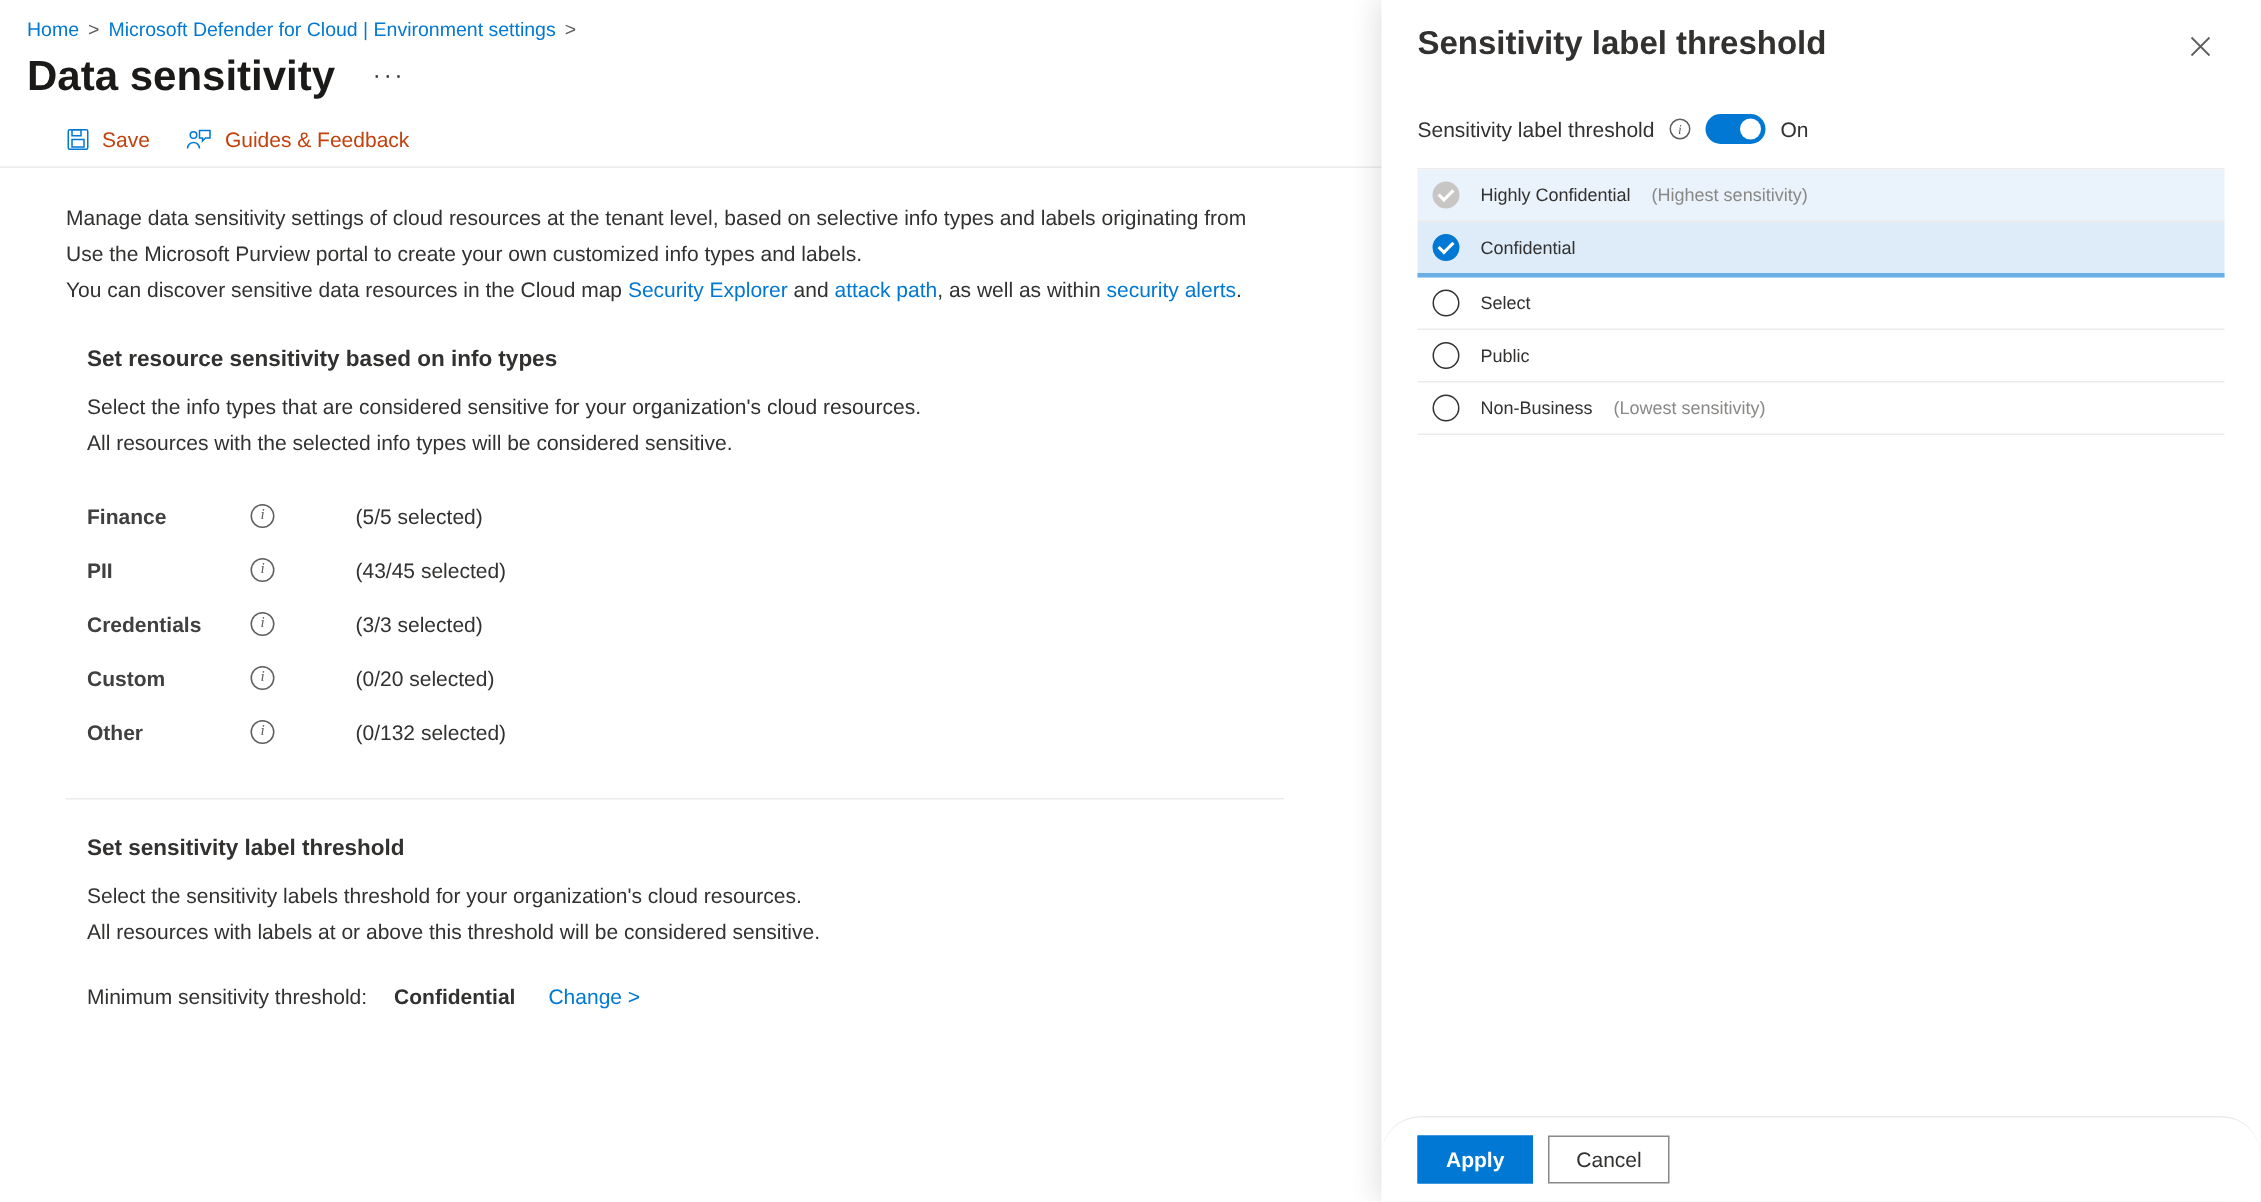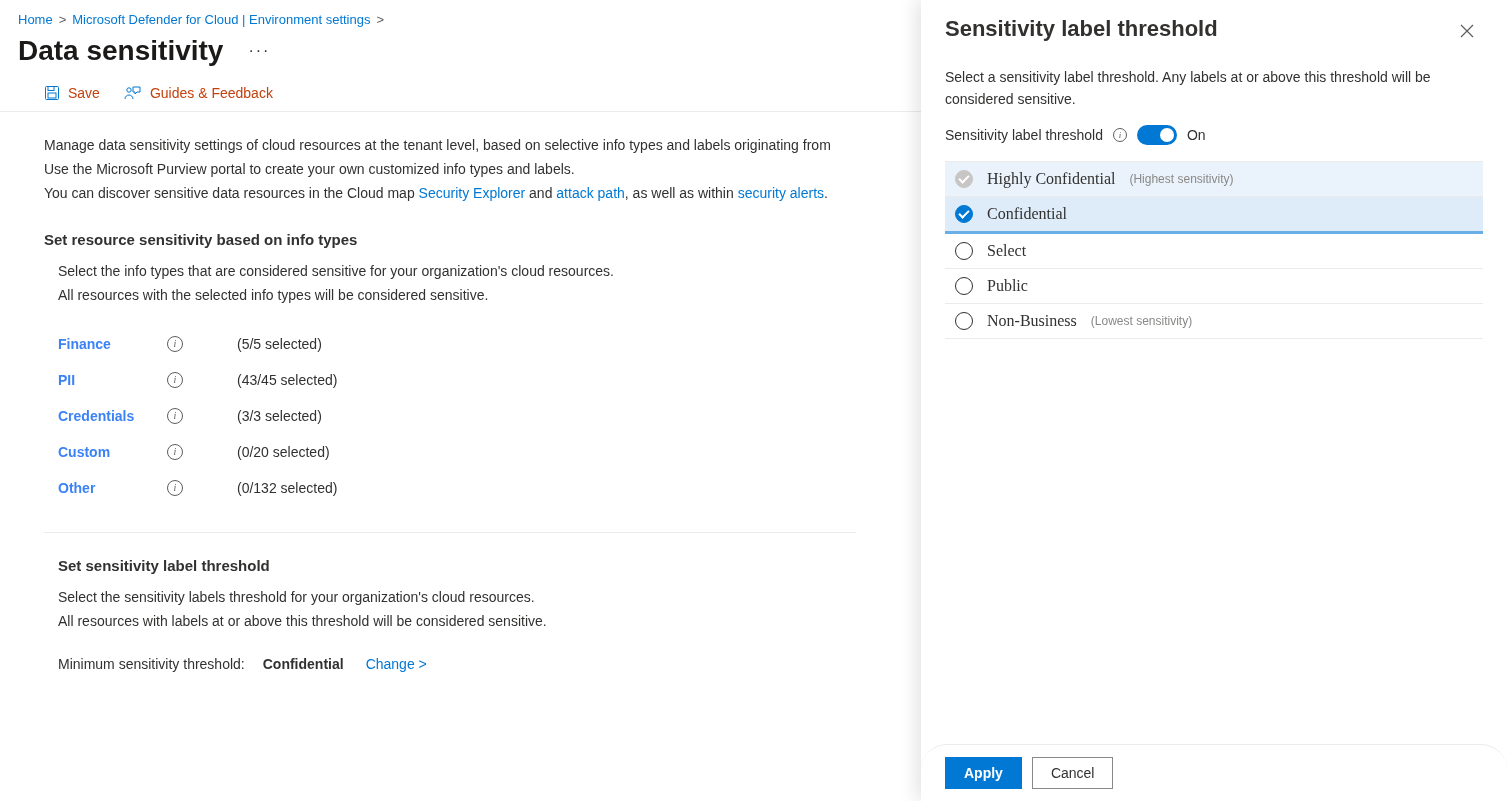--- a/index.html
+++ b/index.html
@@ -63,31 +63,31 @@
     border: none;
     cursor: pointer;
     color: #c2410c;
     font-size: 14px;
   }
   .tb-btn svg { color: #0078d4; }
 
   
   .content { padding: 22px 44px; max-width: 900px; }
   .lead { line-height: 1.7; color: #323130; }
-  .section-h { font-weight: 600; margin-top: 26px; font-size: 15px; }
+  .section-h { font-weight: 600; margin-top: 26px; font-size: 15px; margin-left: 14px; }
   .section-p { margin-top: 12px; line-height: 1.7; color: #323130; margin-left: 14px; }
 
   .info-types { margin-top: 18px; margin-left: 14px; }
   .info-row {
     display: flex;
     align-items: center;
     padding: 10px 0;
     gap: 14px;
   }
-  .info-link { color: #3b82f6; font-weight: 600; width: 95px; display: inline-block; }
+  .info-link { color: #404040; font-weight: 600; width: 95px; display: inline-block; }
   .info-icon {
     width: 16px; height: 16px; border: 1px solid #605e5c; border-radius: 50%;
     display: inline-flex; align-items: center; justify-content: center;
     font-size: 10px; font-style: italic; font-family: Georgia, serif;
     color: #605e5c;
     cursor: help;
   }
   .info-count { margin-left: 40px; color: #323130; }
 
   .divider { border-top: 1px solid #edebe9; margin-top: 26px; margin-left: 0; }
@@ -157,21 +157,21 @@
     content: ""; width: 8px; height: 4px; border-left: 2px solid #fff; border-bottom: 2px solid #fff;
     transform: rotate(-45deg); margin-top: -2px;
   }
   .radio.grey {
     background: #c8c6c4; border-color: #c8c6c4;
   }
   .radio.grey::after {
     content: ""; width: 8px; height: 4px; border-left: 2px solid #fff; border-bottom: 2px solid #fff;
     transform: rotate(-45deg); margin-top: -2px;
   }
-  .label-name { font-size: 16px; color: #323130; font-family: Liberation Serif, serif; }
+  .label-name { font-size: 12px; color: #323130; }
   .label-hint { font-size: 12px; color: #8a8886; }
 
   .panel-footer {
     border-top: 1px solid #edebe9;
     padding: 12px 24px;
     display: flex;
     gap: 10px;
     border-radius: 26px;
   }
   .btn {
@@ -276,21 +276,20 @@
   <aside class="panel">
     <div class="panel-header">
       <h2>Sensitivity label threshold</h2>
       <button class="close-btn" aria-label="Close">
         <svg width="14" height="14" viewBox="0 0 14 14">
             <path d="M1 1l12 12M13 1L1 13" stroke="#605e5c" stroke-width="1.2"></path>
           </svg>
       </button>
     </div>
     <div class="panel-body">
-      <p>Select a sensitivity label threshold. Any labels at or above this threshold will be considered sensitive.</p>
 
       <div class="toggle-row">
         <span>Sensitivity label threshold</span>
         <span class="info-icon">i</span>
         <span class="toggle" role="switch" aria-checked="true"></span>
         <span>On</span>
       </div>
 
       <div class="label-list" id="label-list">
           <div class="label-item implied">

